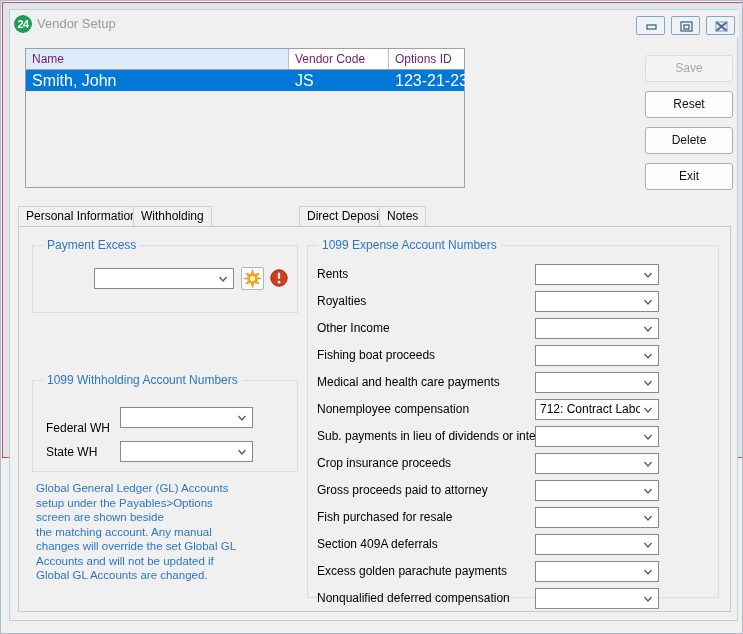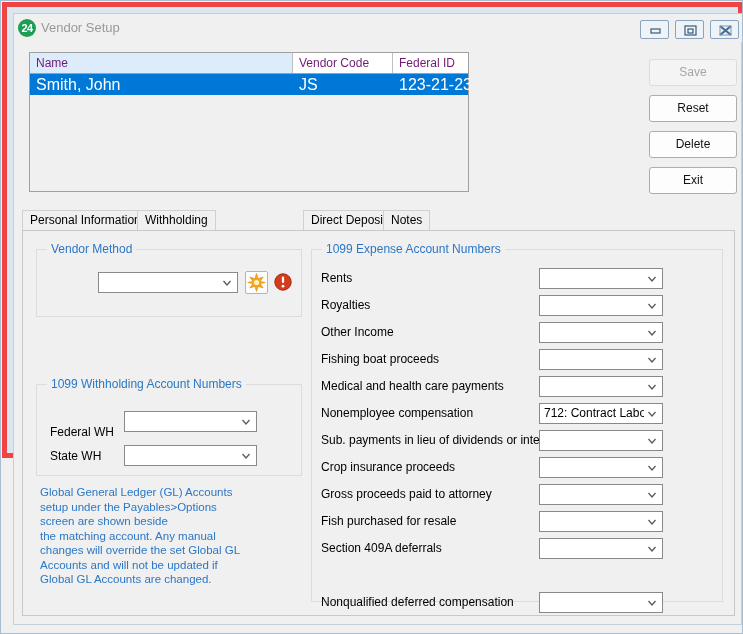--- a/index.html
+++ b/index.html
@@ -18,21 +18,21 @@
     width: 743px; height: 634px;
     background: #f0f0f0;
     border: 1px solid #a9bcd0;
     overflow: hidden;
   }
   #frame-inner {
     position: absolute;
     left: 1px; top: 1px;
     width: 741px; height: 456px;
     background: #dce6f1;
-    border: 5px solid #ef4444;
+    border: 1px solid #ef4444;
   }
   #client {
     position: absolute;
     left: 6px; top: 6px;
     width: 729px; height: 612px;
     background: #f0f0f0;
     border: 1px solid #c4cfda;
   }
 
   
@@ -314,21 +314,21 @@
               <rect x="9" y="5" width="11" height="9" fill="none" stroke="#7d97b3" stroke-width="1"></rect>
             </svg>
           </span>
         </div>
       </div>
 
       <div id="grid">
         <div id="grid-header">
           <div class="gh-cell active" id="gh-name">Name</div>
           <div class="gh-cell" id="gh-code">Vendor Code</div>
-          <div class="gh-cell" id="gh-fed">Federal ID</div>
+          <div class="gh-cell" id="gh-fed">Options ID</div>
         </div>
         <div id="grid-row">
           <div class="gr-cell" id="gr-name">Smith, John</div>
           <div class="gr-cell" id="gr-code">JS</div>
           <div class="gr-cell" id="gr-fed">123-21-2312</div>
         </div>
       </div>
 
       <div class="action-btn disabled" id="btn-save">Save</div>
       <div class="action-btn" id="btn-reset">Reset</div>
@@ -346,21 +346,21 @@
           <span>Direct Deposit</span>
         </div>
         <div class="tab" style="left:361px;">
           <span>Notes</span>
         </div>
       </div>
 
       <div id="panel">
 
         <div class="group" id="grp-payment">
-          <div class="group-title">Vendor Method</div>
+          <div class="group-title">Payment Excess</div>
 
           <div class="combo" id="pm-combo">
             <span class="val"></span>
             <span class="chev">
               <svg width="14" height="19" viewBox="0 0 14 19">
                 <path d="M3.5 8 L7 12 L10.5 8" fill="none" stroke="#5a5a5a" stroke-width="1.3"></path>
               </svg>
             </span>
           </div>
 
@@ -524,20 +524,29 @@
           <div class="exp-row" style="top:285px;">
             <span class="lbl">Section 409A deferrals</span>
             <span class="combo">
               <span class="val"></span>
               <span class="chev"><svg width="14" height="19" viewBox="0 0 14 19">
                     <path d="M3.5 8 L7 12 L10.5 8" fill="none" stroke="#5a5a5a" stroke-width="1.3"></path>
                   </svg></span>
             </span>
           </div>
 
+          <div class="exp-row" style="top:312px;">
+            <span class="lbl">Excess golden parachute payments</span>
+            <span class="combo">
+              <span class="val"></span>
+              <span class="chev"><svg width="14" height="19" viewBox="0 0 14 19">
+                    <path d="M3.5 8 L7 12 L10.5 8" fill="none" stroke="#5a5a5a" stroke-width="1.3"></path>
+                  </svg></span>
+            </span>
+          </div>
 
           <div class="exp-row" style="top:339px;">
             <span class="lbl">Nonqualified deferred compensation</span>
             <span class="combo">
               <span class="val"></span>
               <span class="chev"><svg width="14" height="19" viewBox="0 0 14 19">
                     <path d="M3.5 8 L7 12 L10.5 8" fill="none" stroke="#5a5a5a" stroke-width="1.3"></path>
                   </svg></span>
             </span>
           </div>

